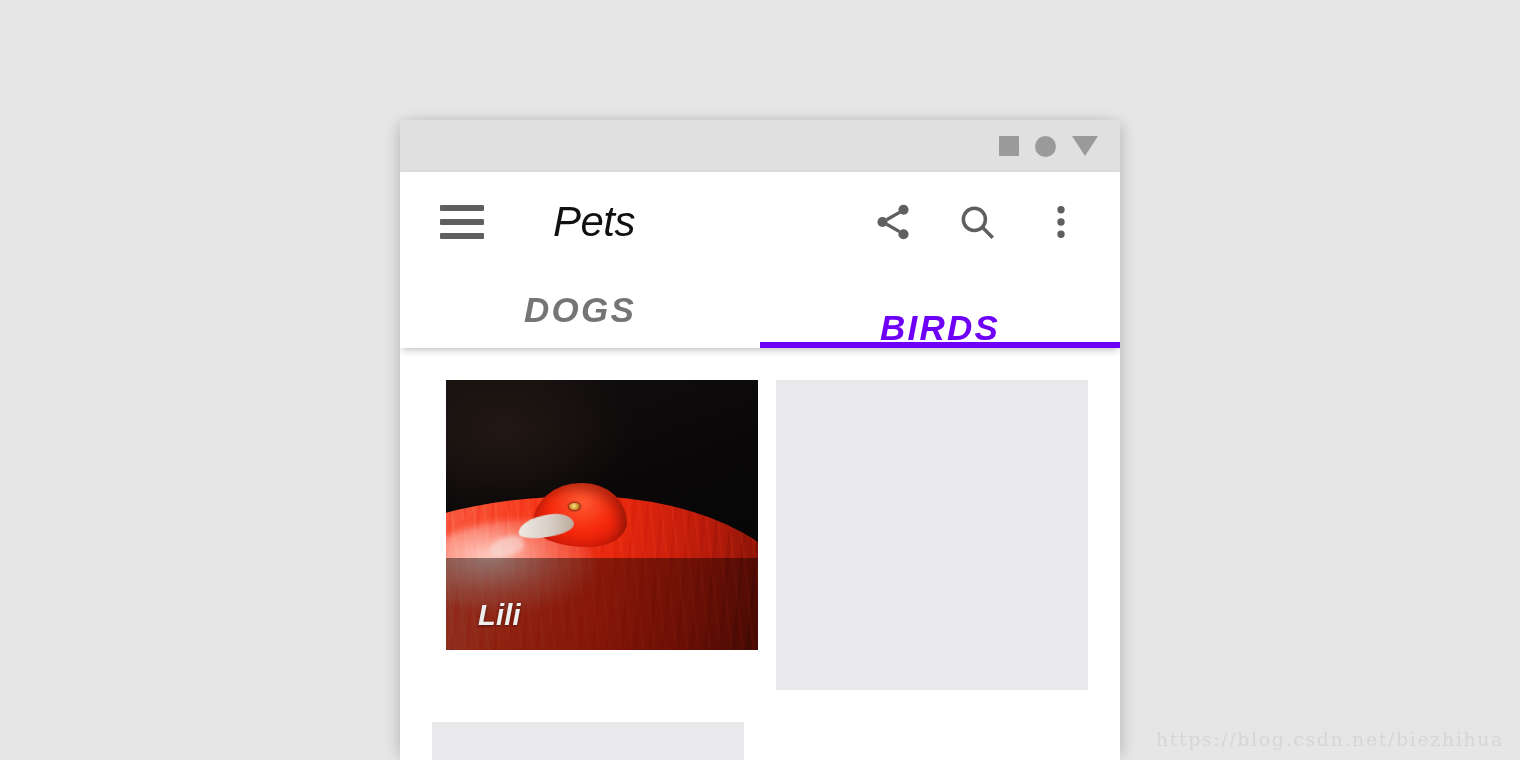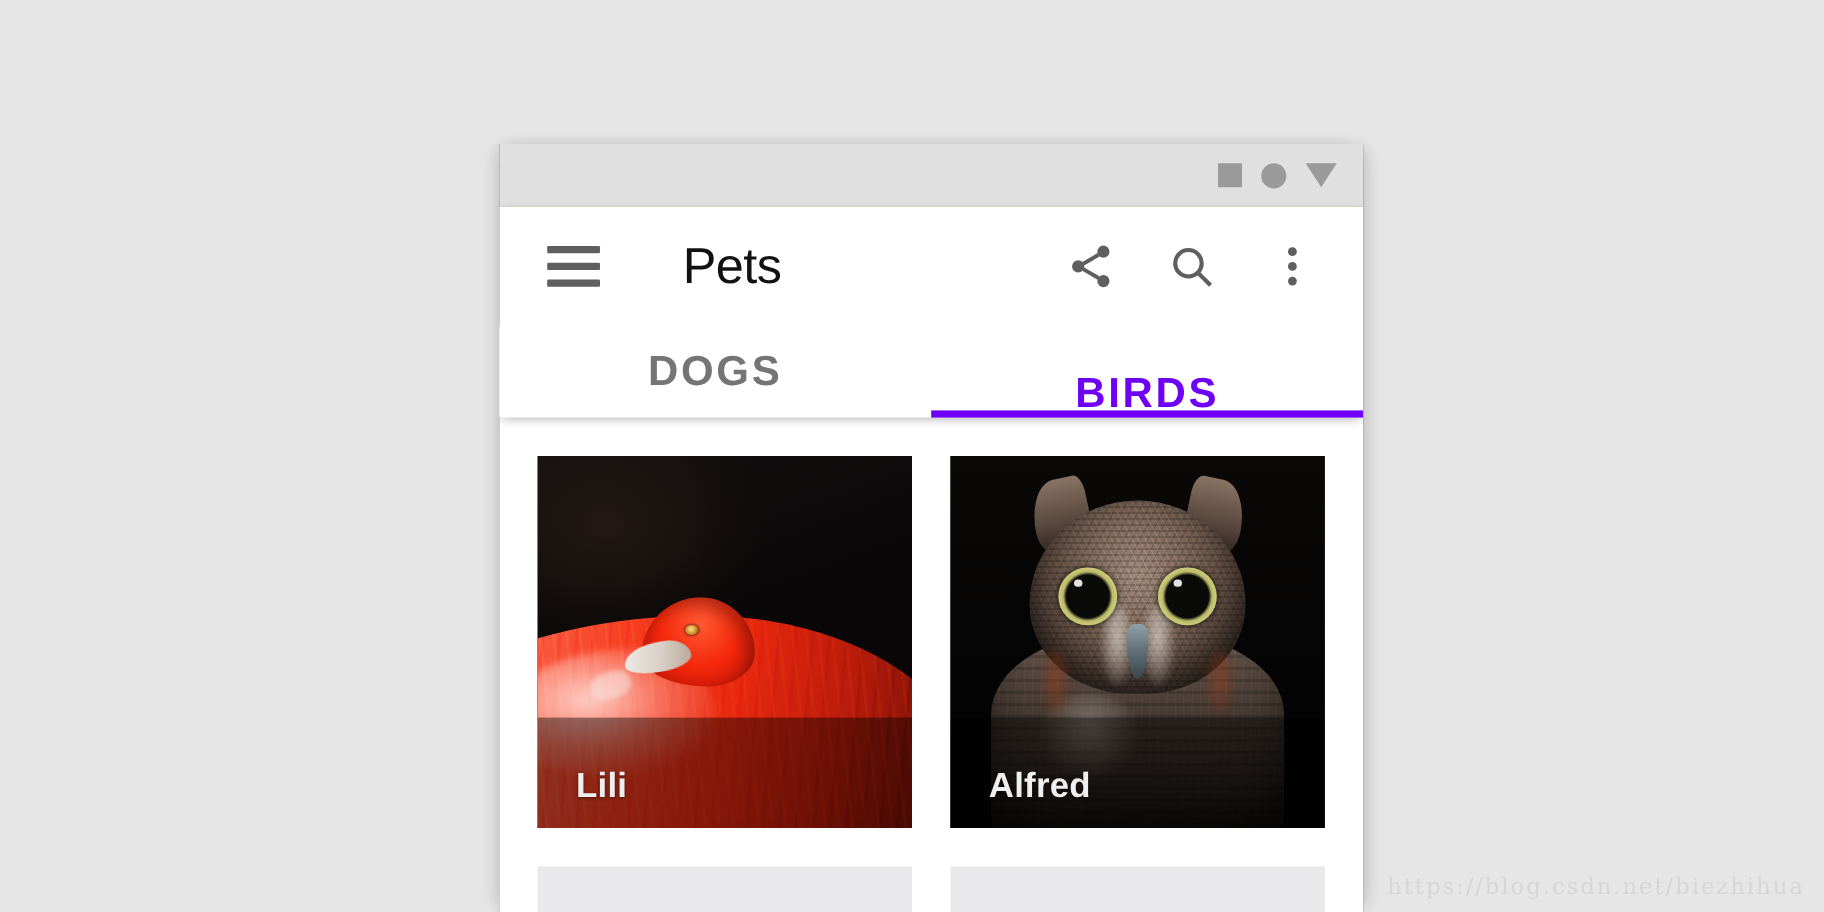--- a/index.html
+++ b/index.html
@@ -18,28 +18,29 @@
   
   #backdrop {
     position: absolute;
     inset: 0;
     background: #e6e6e6;
   }
 
   
   #device {
     position: absolute;
-    left: 416px;
+    left: 400px;
     top: 120px;
     width: 720px;
     height: 640px;
-    background: #4d7c0f;
+    background: #fca5a5;
     box-shadow: -6px 0 14px -4px rgba(0,0,0,0.18),
                  6px 0 14px -4px rgba(0,0,0,0.18);
     overflow: hidden;
+    font-style: italic;
   }
 
   
   #statusbar {
     height: 52px;
     background: #e0e0e0;
     display: flex;
     align-items: center;
     justify-content: flex-end;
     padding-right: 22px;
@@ -150,25 +151,26 @@
     overflow: hidden;
   }
   #grid {
     display: grid;
     grid-template-columns: 312px 312px;
     column-gap: 32px;
     row-gap: 32px;
   }
   .pet-card {
     width: 312px;
-    height: 310px;
+    height: 270px;
     position: relative;
     overflow: hidden;
     background: #0a0a0a;
     cursor: pointer;
+    margin-left: 14px;
   }
   .pet-photo {
     position: absolute;
     inset: 0;
   }
   .scrim {
     position: absolute;
     left: 0; right: 0; bottom: 0;
     height: 92px;
     background: rgba(0,0,0,0.42);
@@ -531,41 +533,20 @@
           <div class="fl-highlight"></div>
           <div class="fl-patch"></div>
           <div class="fl-head"></div>
           <div class="fl-beak"></div>
           <div class="fl-eye"></div>
         </div>
         <div class="scrim"></div>
         <div class="pet-name">Lili</div>
       </div>
 
-      <div class="pet-card">
-        <div class="pet-photo">
-          <div class="owl-bg"></div>
-          <div class="owl-body"></div>
-          <div class="owl-body-tex"></div>
-          <div class="owl-chest-hl"></div>
-          <div class="owl-tuft l"></div>
-          <div class="owl-tuft r"></div>
-          <div class="owl-head"></div>
-          <div class="owl-head-tex"></div>
-          <div class="owl-rust-l"></div>
-          <div class="owl-rust-r"></div>
-          <div class="owl-facial-l"></div>
-          <div class="owl-facial-r"></div>
-          <div class="owl-eye l"></div>
-          <div class="owl-eye r"></div>
-          <div class="owl-beak"></div>
-        </div>
-        <div class="scrim"></div>
-        <div class="pet-name">Alfred</div>
-      </div>
 
       <div class="placeholder-card"></div>
       <div class="placeholder-card"></div>
 
     </div>
   </div>
 
 </div>
 
 <div id="watermark">https://blog.csdn.net/biezhihua</div>

